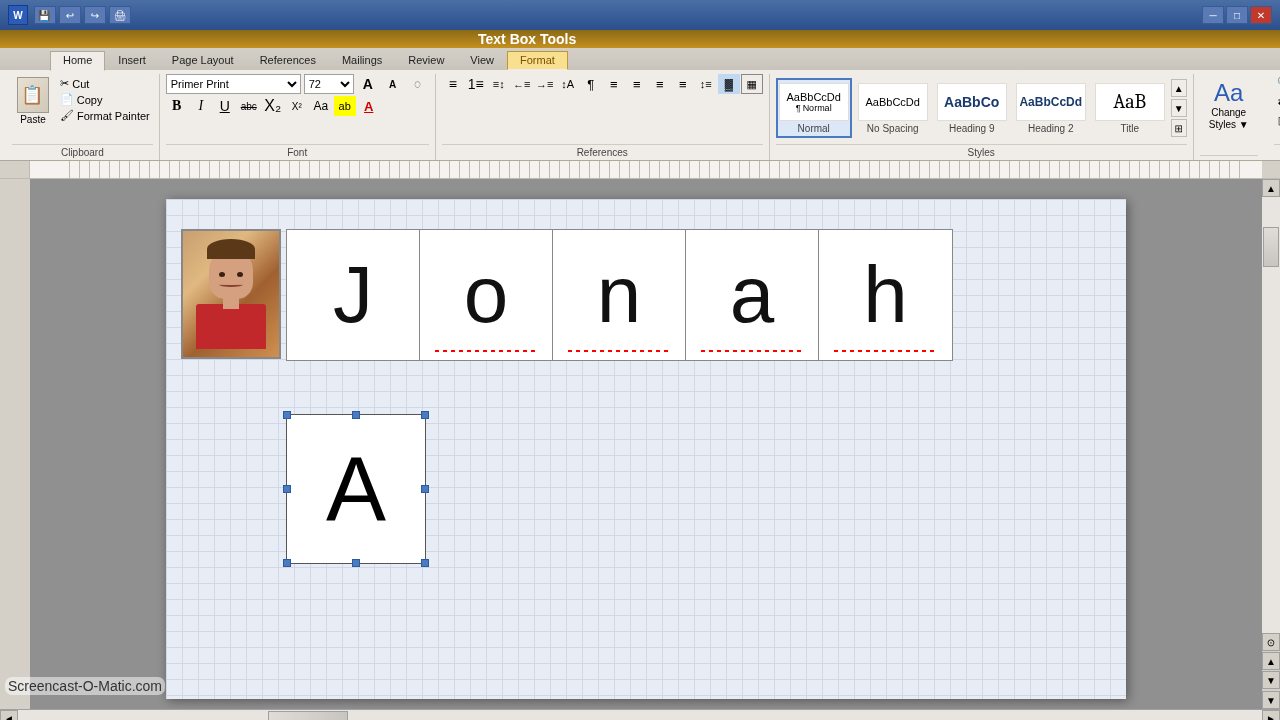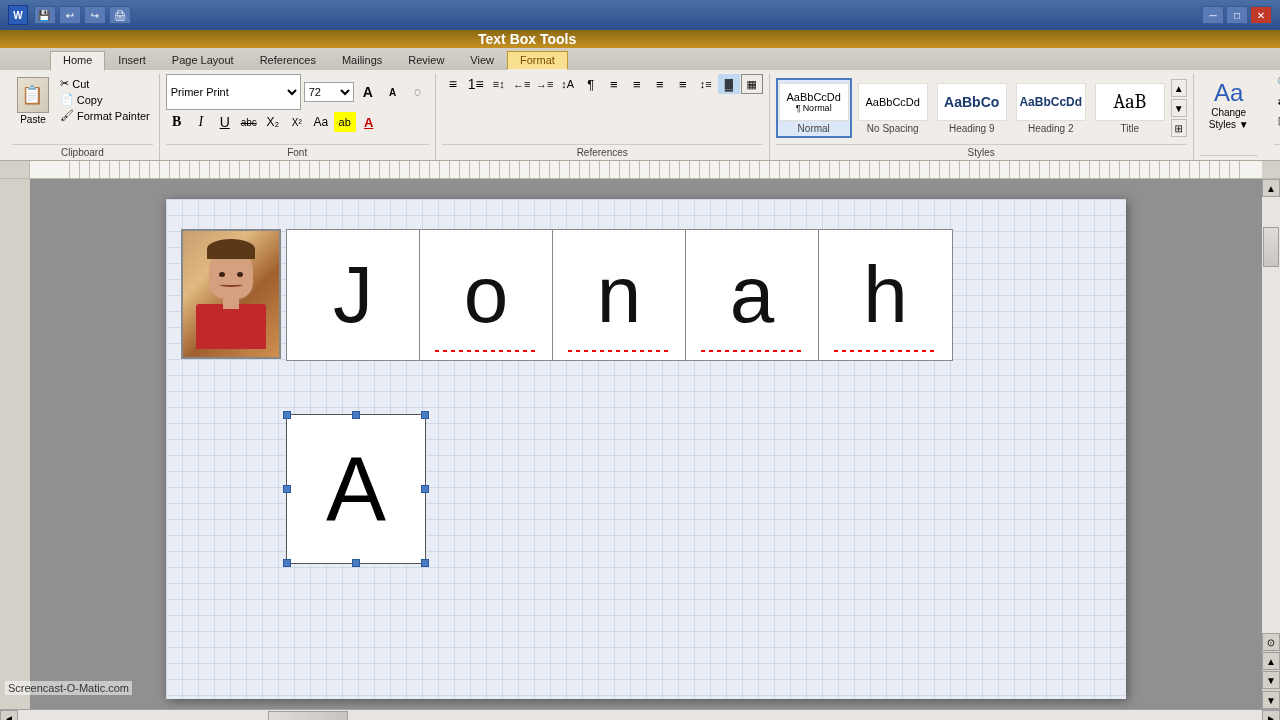--- a/index.html
+++ b/index.html
@@ -37,21 +37,21 @@
     .clipboard-group .ribbon-group-content { align-items: stretch; }
     .paste-btn { display: flex; flex-direction: column; align-items: center; cursor: pointer; padding: 2px 4px; border: 1px solid transparent; }
     .paste-icon { width: 32px; height: 36px; background: linear-gradient(135deg, #e8e0d0, #d0c8b8); border: 1px solid #a0988c; display: flex; align-items: center; justify-content: center; font-size: 18px; }
     .paste-label { font-size: 10px; margin-top: 1px; }
     .small-btns { display: flex; flex-direction: column; gap: 1px; padding-top: 2px; }
     .small-btn { display: flex; align-items: center; gap: 3px; cursor: pointer; padding: 1px 3px; font-size: 11px; }
 
     
     .font-group .ribbon-group-content { flex-direction: column; gap: 2px; }
     .font-row { display: flex; align-items: center; gap: 3px; }
-    .font-select { width: 135px; height: 36px; font-size: 11px; border: 1px solid #a0a0a0; background: white; }
+    .font-select { width: 135px; height: 20px; font-size: 11px; border: 1px solid #a0a0a0; background: white; }
     .font-size-select { width: 50px; height: 20px; font-size: 11px; border: 1px solid #a0a0a0; background: white; }
     .icon-btn { width: 22px; height: 20px; display: flex; align-items: center; justify-content: center; cursor: pointer; border: 1px solid transparent; font-size: 12px; background: #f0ede8; }
     .font-format-row { display: flex; gap: 2px; }
     .bold-btn { font-weight: bold; }
     .italic-btn { font-style: italic; }
     .underline-btn { text-decoration: underline; }
 
     
     .para-group .ribbon-group-content { gap: 2px; }
 
@@ -147,21 +147,21 @@
     .scroll-track { flex: 1; background: #e8e4e0; width: 18px; position: relative; }
     .scroll-thumb { position: absolute; top: 30px; width: 16px; height: 40px; background: linear-gradient(to bottom, #e0dcd8, #c8c4c0); border: 1px solid #a0a0a0; margin: 0 1px; }
 
     
     #bottom-scrollbar { height: 18px; background: #d4d0c8; border-top: 1px solid #a0a0a0; display: flex; align-items: center; }
     .h-scroll-btn { width: 18px; height: 18px; background: #d4d0c8; border: 1px solid #a0a0a0; display: flex; align-items: center; justify-content: center; font-size: 10px; cursor: pointer; }
     .h-scroll-track { flex: 1; height: 100%; background: #e8e4e0; position: relative; }
     .h-scroll-thumb { position: absolute; left: 250px; top: 1px; width: 80px; height: 14px; background: linear-gradient(to right, #e0dcd8, #c8c4c0); border: 1px solid #a0a0a0; }
 
     
-    #watermark { position: fixed; bottom: 25px; left: 5px; font-size: 11px; color: #333; font-family: Arial; background: rgba(255,255,255,0.5); padding: 1px 3px; z-index: 100; }
+    #watermark { position: fixed; bottom: 25px; left: 5px; font-size: 14px; color: #333; font-family: Arial; background: rgba(255,255,255,0.5); padding: 1px 3px; z-index: 100; border-radius: 7px; }
   </style>
 </head>
 <body>
 
 <div id="titlebar">
   <div style="display:flex;align-items:center;">
     <div id="app-icon">W</div>
 
     <div style="display:flex;gap:3px;">
       <div class="win-btn">💾</div>
@@ -232,21 +232,21 @@
             </select>
             <div class="icon-btn" style="font-size:14px;font-weight:bold;">A</div>
             <div class="icon-btn" style="font-size:10px;font-weight:bold;">A</div>
             <div class="icon-btn">◌</div>
           </div>
           <div class="font-row font-format-row">
             <div class="icon-btn bold-btn" style="font-weight:bold;font-family:serif;font-size:14px;">B</div>
             <div class="icon-btn italic-btn" style="font-style:italic;font-family:serif;font-size:14px;">I</div>
             <div class="icon-btn underline-btn" style="text-decoration:underline;font-size:14px;">U</div>
             <div class="icon-btn" style="font-size:10px;text-decoration:line-through;">abc</div>
-            <div class="icon-btn" style="font-size:12px;">X₂</div>
+            <div class="icon-btn" style="font-size:16px;">X₂</div>
             <div class="icon-btn" style="font-size:10px;">X²</div>
             <div class="icon-btn" style="font-size:12px;">Aa</div>
             <div class="icon-btn" style="background:#ffff00;font-size:11px;">ab</div>
             <div class="icon-btn" style="font-size:13px;font-weight:bold;color:#c00;text-decoration:underline;text-decoration-color:#c00;">A</div>
           </div>
         </div>
       </div>
       <div class="ribbon-group-label">Font</div>
     </div>
 

